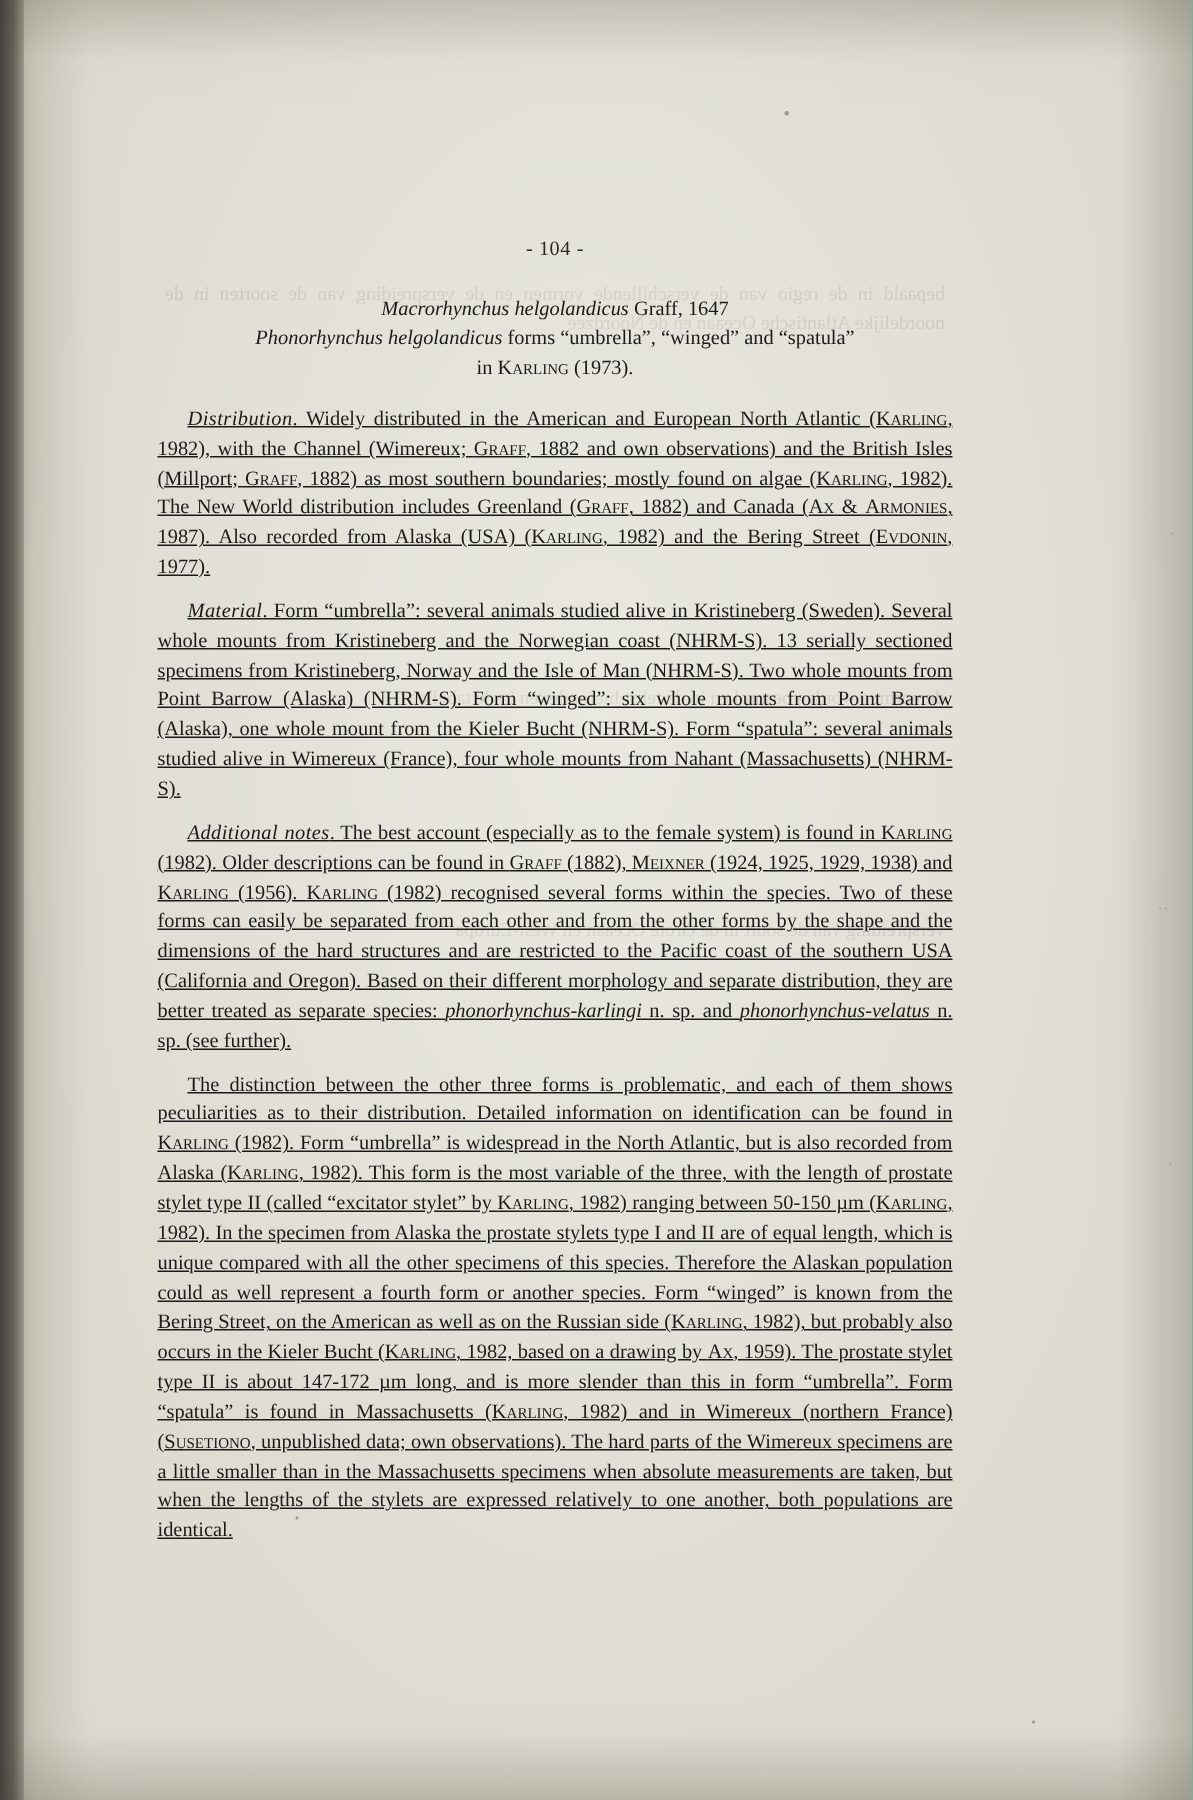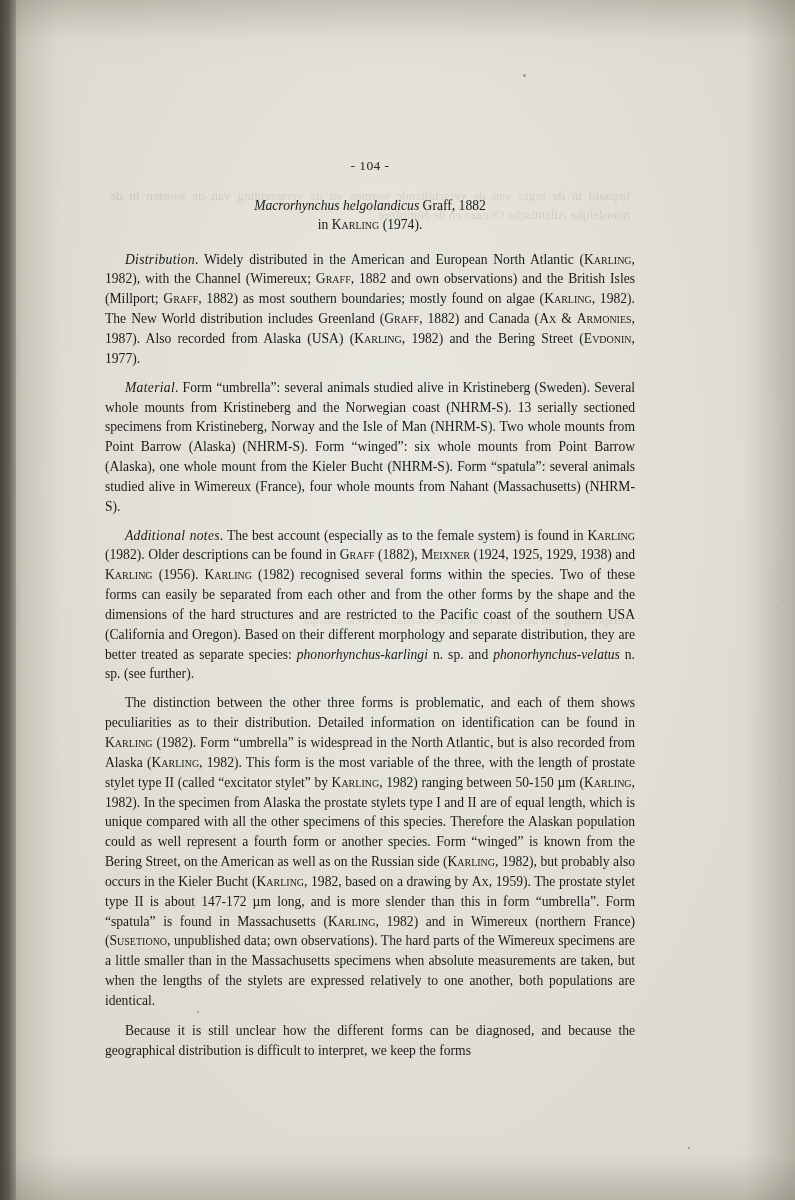--- a/index.html
+++ b/index.html
@@ -69,20 +69,21 @@
     font-size: 1.0em;
     margin-top: 28px;
   }
   p.para {
     font-size: 13.6px;
     line-height: 1.46;
     text-align: justify;
     margin: 0 0 10px 0;
     text-indent: 20px;
     hyphens: none;
+    text-decoration: underline;
   }
   p.para.tight { margin-bottom: 9px; }
   .lead {
     font-style: italic;
     letter-spacing: 0.3px;
   }
   .ital { font-style: italic; }
   
   .ghost {
     position: absolute;
@@ -148,37 +149,39 @@
   <div class="speck" style="left:523px; top:74px; width:3px; height:3px;"></div>
   <div class="speck" style="left:197px; top:1011px; width:2px; height:2px;"></div>
   <div class="speck" style="left:688px; top:1147px; width:2px; height:2px;"></div>
 
   <div class="content">
 
     <div class="folio">- 104 -</div>
 
     <div class="heading">
       <div>
-        <span class="ital">Macrorhynchus helgolandicus</span><span> Graff, 1882</span>
+        <span class="ital">Macrorhynchus helgolandicus</span><span> Graff, 1647</span>
       </div>
       <div>
-        <span>in </span><span class="sc">Karling</span><span> (1974).</span>
+        <span class="ital">Phonorhynchus helgolandicus</span><span> forms “umbrella”, “winged” and “spatula”</span>
+      </div>
+      <div>
+        <span>in </span><span class="sc">Karling</span><span> (1973).</span>
       </div>
     </div>
 
     <p class="para tight">
       <span class="lead">Distribution</span><span>. Widely distributed in the American and European North Atlantic (<span class="sc">Karling</span>, 1982), with the Channel (Wimereux; <span class="sc">Graff</span>, 1882 and own observations) and the British Isles (Millport; <span class="sc">Graff</span>, 1882) as most southern boundaries; mostly found on algae (<span class="sc">Karling</span>, 1982). The New World distribution includes Greenland (<span class="sc">Graff</span>, 1882) and Canada (<span class="sc">Ax</span> &amp; <span class="sc">Armonies</span>, 1987). Also recorded from Alaska (USA) (<span class="sc">Karling</span>, 1982) and the Bering Street (<span class="sc">Evdonin</span>, 1977).</span>
     </p>
 
     <p class="para tight">
       <span class="lead">Material</span><span>. Form “umbrella”: several animals studied alive in Kristineberg (Sweden). Several whole mounts from Kristineberg and the Norwegian coast (NHRM-S). 13 serially sectioned specimens from Kristineberg, Norway and the Isle of Man (NHRM-S). Two whole mounts from Point Barrow (Alaska) (NHRM-S). Form “winged”: six whole mounts from Point Barrow (Alaska), one whole mount from the Kieler Bucht (NHRM-S). Form “spatula”: several animals studied alive in Wimereux (France), four whole mounts from Nahant (Massachusetts) (NHRM-S).</span>
     </p>
 
     <p class="para tight">
       <span class="lead">Additional notes</span><span>. The best account (especially as to the female system) is found in <span class="sc">Karling</span> (1982). Older descriptions can be found in <span class="sc">Graff</span> (1882), <span class="sc">Meixner</span> (1924, 1925, 1929, 1938) and <span class="sc">Karling</span> (1956). <span class="sc">Karling</span> (1982) recognised several forms within the species. Two of these forms can easily be separated from each other and from the other forms by the shape and the dimensions of the hard structures and are restricted to the Pacific coast of the southern USA (California and Oregon). Based on their different morphology and separate distribution, they are better treated as separate species: <span class="ital">phonorhynchus-karlingi</span> n. sp. and <span class="ital">phonorhynchus-velatus</span> n. sp. (see further).</span>
     </p>
 
     <p class="para">The distinction between the other three forms is problematic, and each of them shows peculiarities as to their distribution. Detailed information on identification can be found in <span class="sc">Karling</span> (1982). Form “umbrella” is widespread in the North Atlantic, but is also recorded from Alaska (<span class="sc">Karling</span>, 1982). This form is the most variable of the three, with the length of prostate stylet type II (called “excitator stylet” by <span class="sc">Karling</span>, 1982) ranging between 50-150 µm (<span class="sc">Karling</span>, 1982). In the specimen from Alaska the prostate stylets type I and II are of equal length, which is unique compared with all the other specimens of this species. Therefore the Alaskan population could as well represent a fourth form or another species. Form “winged” is known from the Bering Street, on the American as well as on the Russian side (<span class="sc">Karling</span>, 1982), but probably also occurs in the Kieler Bucht (<span class="sc">Karling</span>, 1982, based on a drawing by <span class="sc">Ax</span>, 1959). The prostate stylet type II is about 147-172 µm long, and is more slender than this in form “umbrella”. Form “spatula” is found in Massachusetts (<span class="sc">Karling</span>, 1982) and in Wimereux (northern France) (<span class="sc">Susetiono</span>, unpublished data; own observations). The hard parts of the Wimereux specimens are a little smaller than in the Massachusetts specimens when absolute measurements are taken, but when the lengths of the stylets are expressed relatively to one another, both populations are identical.</p>
 
-    <p class="para">Because it is still unclear how the different forms can be diagnosed, and because the geographical distribution is difficult to interpret, we keep the forms</p>
 
   </div>
 </div>
 
 </body></html>

